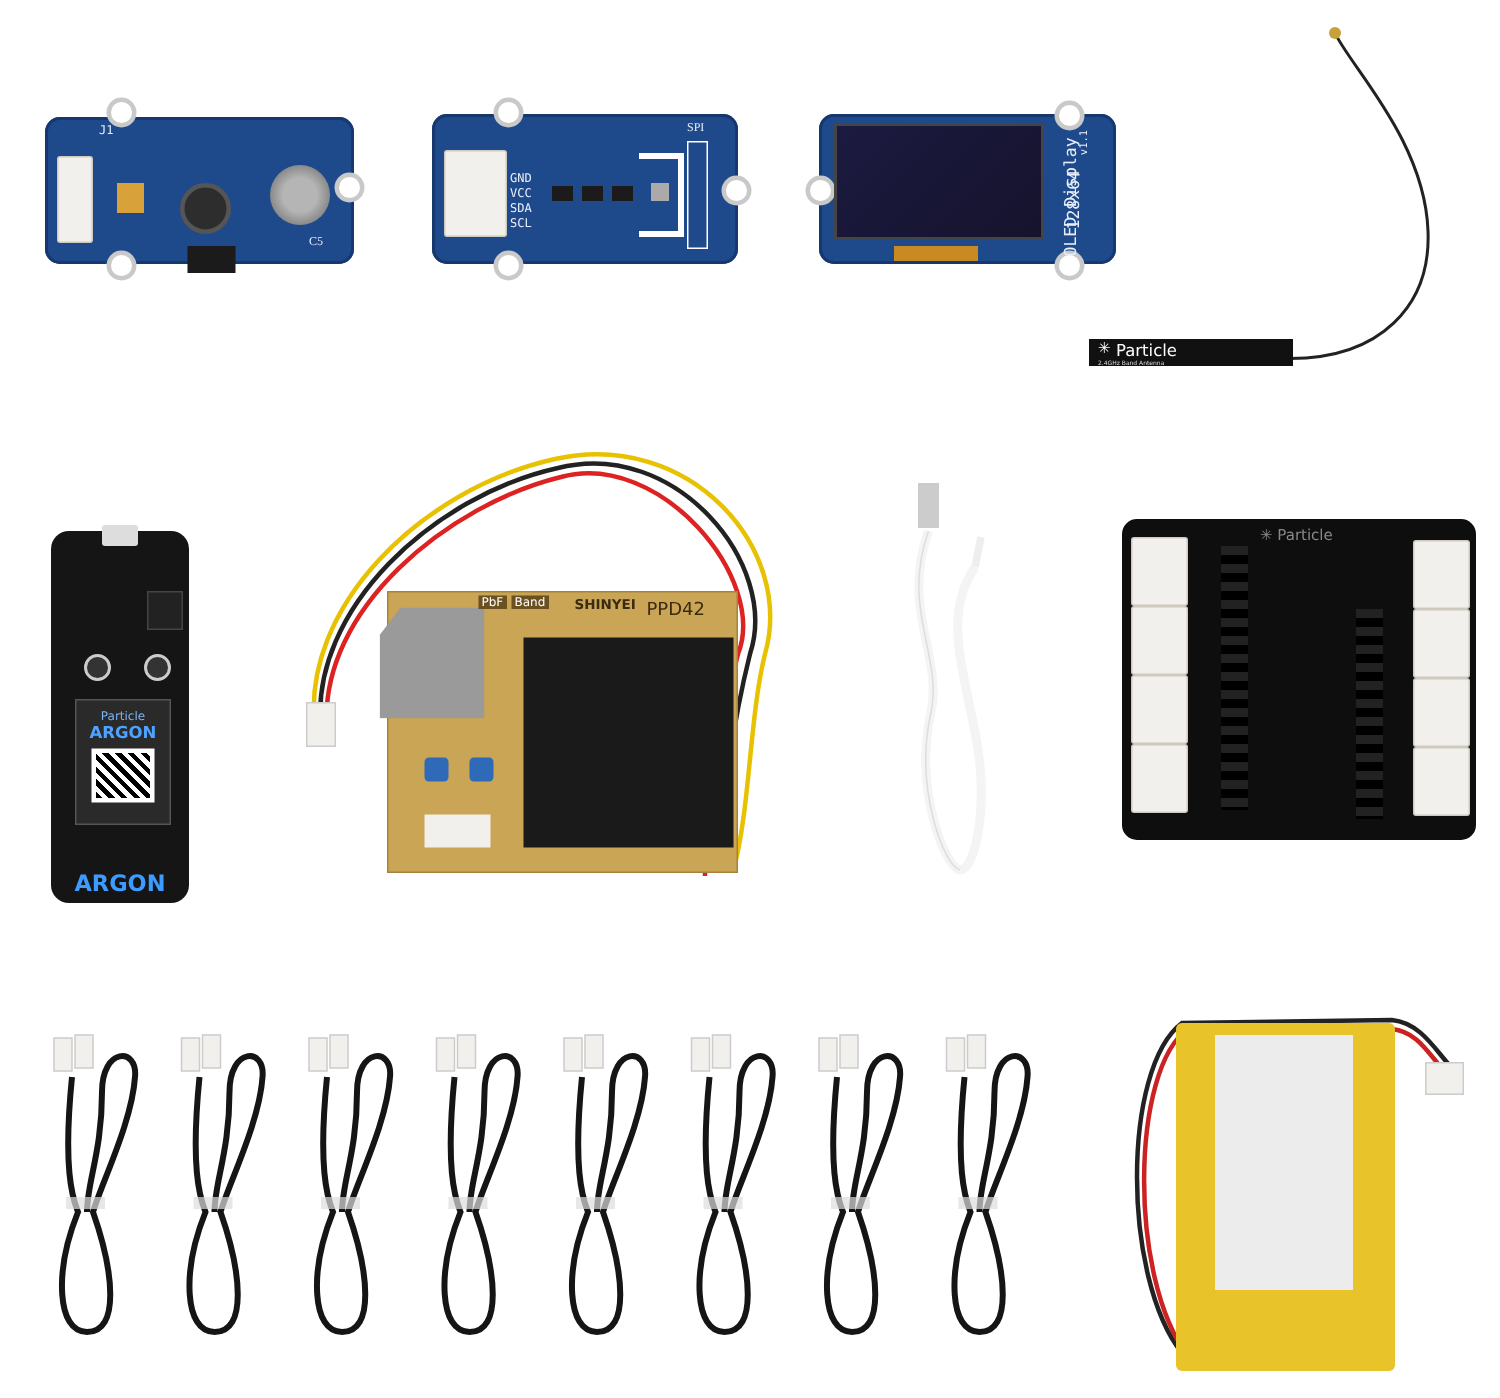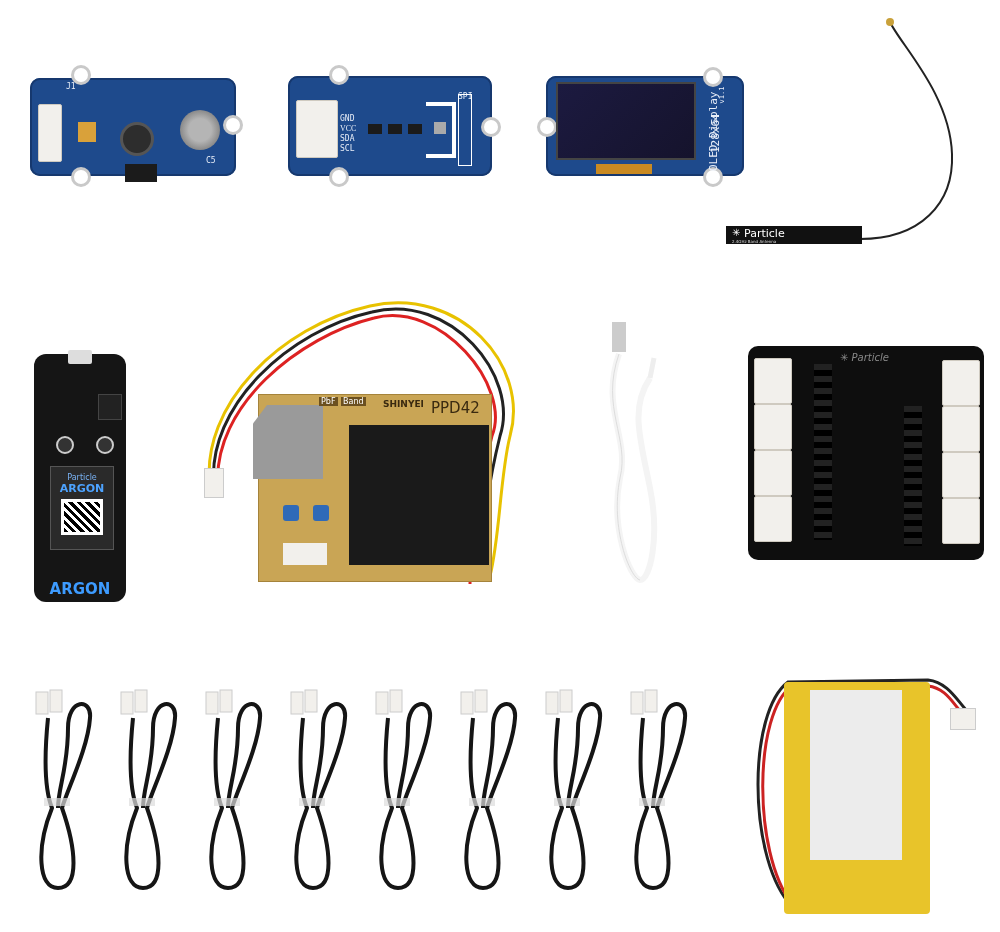--- a/index.html
+++ b/index.html
@@ -18,38 +18,38 @@
 <div class="abs pcb-blue" style="left:30px;top:78px;width:206px;height:98px;">
   <div class="hole" style="left:44px;top:-10px;"></div>
   <div class="hole" style="left:44px;top:92px;"></div>
   <div class="hole" style="left:196px;top:40px;"></div>
   <div class="grove" style="left:8px;top:26px;width:22px;height:56px;"></div>
   <div class="abs" style="left:48px;top:44px;width:18px;height:20px;background:#d9a13a;"></div>
   <div class="abs" style="left:90px;top:44px;width:28px;height:28px;border-radius:50%;background:#2d2d2d;border:3px solid #555;"></div>
   <div class="chip" style="left:95px;top:86px;width:32px;height:18px;"></div>
   <div class="abs" style="left:150px;top:32px;width:40px;height:40px;border-radius:50%;background:radial-gradient(circle,#b5b5b5 40%,#8a8a8a 70%,#6a6a6a);"></div>
   <div class="silk abs" style="left:36px;top:4px;">J1</div>
-  <div class="silk abs" style="left:176px;top:78px;">C5</div>
+  <div class="silk abs" style="left:176px;top:78px;font-family:Liberation Serif, serif;">C5</div>
 </div>
 
 <div class="abs pcb-blue" style="left:288px;top:76px;width:204px;height:100px;">
   <div class="hole" style="left:44px;top:-8px;"></div>
   <div class="hole" style="left:44px;top:94px;"></div>
   <div class="hole" style="left:196px;top:44px;"></div>
   <div class="grove" style="left:8px;top:24px;width:40px;height:56px;"></div>
   <div class="silk abs" style="left:52px;top:38px;">GND</div>
-  <div class="silk abs" style="left:52px;top:48px;font-family:Liberation Serif, serif;">VCC</div>
+  <div class="silk abs" style="left:52px;top:48px;">VCC</div>
   <div class="silk abs" style="left:52px;top:58px;">SDA</div>
   <div class="silk abs" style="left:52px;top:68px;">SCL</div>
   <div class="chip" style="left:80px;top:48px;width:14px;height:10px;"></div>
   <div class="chip" style="left:100px;top:48px;width:14px;height:10px;"></div>
   <div class="chip" style="left:120px;top:48px;width:14px;height:10px;"></div>
   <div class="abs" style="left:138px;top:26px;width:26px;height:48px;border:4px solid #fff;border-left:none;background:#1e4a8c;"></div>
   <div class="abs" style="left:146px;top:46px;width:12px;height:12px;background:#aaa;"></div>
-  <div class="silk abs" style="left:170px;top:16px;">SPI</div>
+  <div class="silk abs" style="left:170px;top:4px;font-family:Liberation Serif, serif;">SPI</div>
   <div class="abs" style="left:170px;top:18px;width:12px;height:70px;border:1px solid #fff;"></div>
 </div>
 
 <div class="abs pcb-blue" style="left:546px;top:76px;width:198px;height:100px;">
   <div class="hole" style="left:-6px;top:44px;"></div>
   <div class="hole" style="left:160px;top:-6px;"></div>
   <div class="hole" style="left:160px;top:94px;"></div>
   <div class="abs" style="left:10px;top:6px;width:136px;height:74px;background:linear-gradient(135deg,#1c1a40,#15132c);border:2px solid #444;"></div>
   <div class="abs" style="left:50px;top:88px;width:56px;height:10px;background:#c98a22;"></div>
   <div class="silk abs" style="left:118px;top:40px;transform:rotate(-90deg);font-size:11px;width:100px;">OLED Display</div>
@@ -85,35 +85,35 @@
   <path d="M14 200 C6 120 90 44 172 26 C250 6 320 90 300 150 C290 190 280 250 280 295" stroke="#222" stroke-width="3" fill="none"></path>
   <path d="M18 200 C12 120 100 50 174 32 C240 14 312 100 292 150 C282 190 270 250 270 298" stroke="#d22" stroke-width="3" fill="none"></path>
 </svg>
 <div class="abs" style="left:204px;top:468px;width:18px;height:28px;background:#f2f0ec;border:1px solid #ccc;"></div>
 <div class="abs" style="left:258px;top:394px;width:232px;height:186px;background:#c9a555;border:1px solid #a5833a;">
   <div class="abs" style="left:-6px;top:10px;width:70px;height:74px;background:#9a9a9a;clip-path:polygon(20% 0,100% 0,100% 100%,0 100%,0 25%);"></div>
   <div class="abs" style="left:90px;top:30px;width:140px;height:140px;background:#1a1a1a;"></div>
   <div class="abs" style="left:60px;top:2px;font-size:8px;color:#fff;background:#6b5020;padding:0 2px;">PbF</div>
   <div class="abs" style="left:82px;top:2px;font-size:8px;color:#fff;background:#6b5020;padding:0 2px;">Band</div>
   <div class="abs" style="left:124px;top:4px;font-size:9px;font-weight:bold;color:#3a2a10;">SHINYEI</div>
-  <div class="abs" style="left:172px;top:4px;font-size:15px;color:#3a2a10;">PPD42</div>
+  <div class="abs" style="left:172px;top:4px;font-size:12px;color:#3a2a10;">PPD42</div>
   <div class="abs" style="left:24px;top:110px;width:16px;height:16px;background:#2f6ab8;border-radius:3px;"></div>
   <div class="abs" style="left:54px;top:110px;width:16px;height:16px;background:#2f6ab8;border-radius:3px;"></div>
   <div class="abs" style="left:24px;top:148px;width:44px;height:22px;background:#f2f0ec;"></div>
 </div>
 
 <svg class="abs" style="left:590px;top:318px;" width="90" height="270">
   <rect x="22" y="4" width="14" height="30" fill="#ccc"></rect>
   <path d="M29 36 C10 90 40 120 30 160 C20 210 40 260 50 262 C60 262 70 220 60 170 C50 120 40 90 60 60" stroke="#f4f4f4" stroke-width="6" fill="none"></path>
   <path d="M60 60 L64 40" stroke="#eee" stroke-width="5"></path>
   <path d="M29 36 C10 90 40 120 30 160 C20 210 40 260 50 262" stroke="#ddd" stroke-width="1" fill="none"></path>
 </svg>
 
 <div class="abs" style="left:748px;top:346px;width:236px;height:214px;background:#0e0e0e;border-radius:10px;">
-  <div class="abs" style="left:92px;top:6px;color:#888;font-size:10px;font-style:italic;">✳ <span>Particle</span></div>
+  <div class="abs" style="left:92px;top:6px;color:#888;font-size:10px;">✳ <span>Particle</span></div>
   <div class="abs" style="left:66px;top:18px;width:18px;height:176px;background:repeating-linear-gradient(#222 0 6px,#000 6px 12px);"></div>
   <div class="abs" style="left:156px;top:60px;width:18px;height:140px;background:repeating-linear-gradient(#222 0 6px,#000 6px 12px);"></div>
   <div class="grove" style="left:6px;top:12px;width:36px;height:44px;"></div>
   <div class="grove" style="left:6px;top:58px;width:36px;height:44px;"></div>
   <div class="grove" style="left:6px;top:104px;width:36px;height:44px;"></div>
   <div class="grove" style="left:6px;top:150px;width:36px;height:44px;"></div>
   <div class="grove" style="left:194px;top:14px;width:36px;height:44px;"></div>
   <div class="grove" style="left:194px;top:60px;width:36px;height:44px;"></div>
   <div class="grove" style="left:194px;top:106px;width:36px;height:44px;"></div>
   <div class="grove" style="left:194px;top:152px;width:36px;height:44px;"></div>

